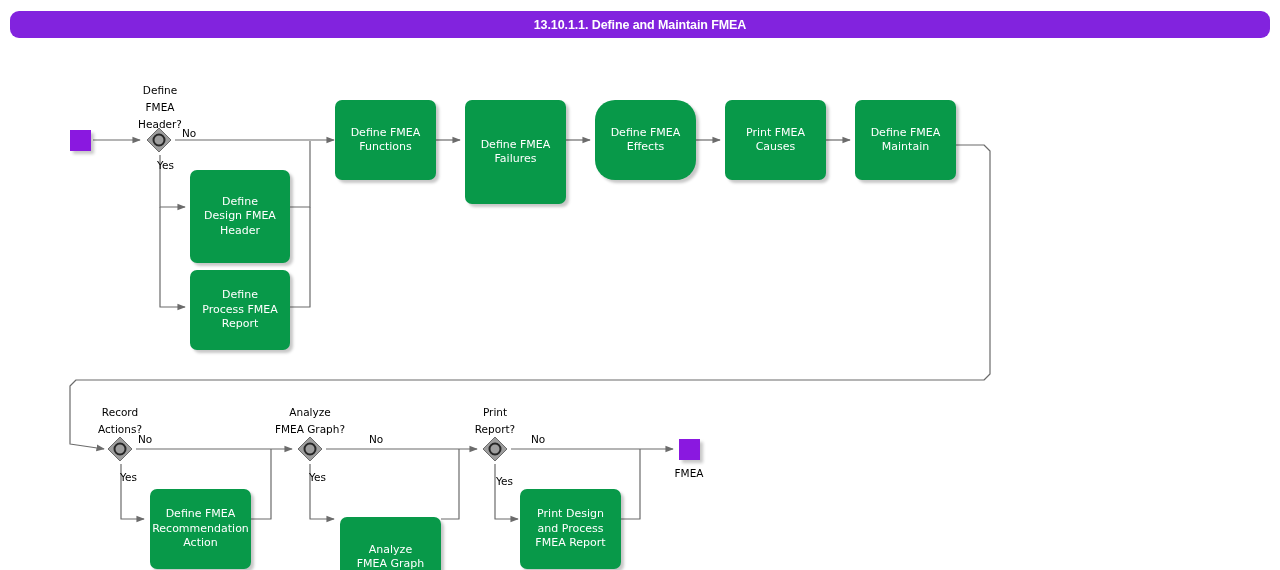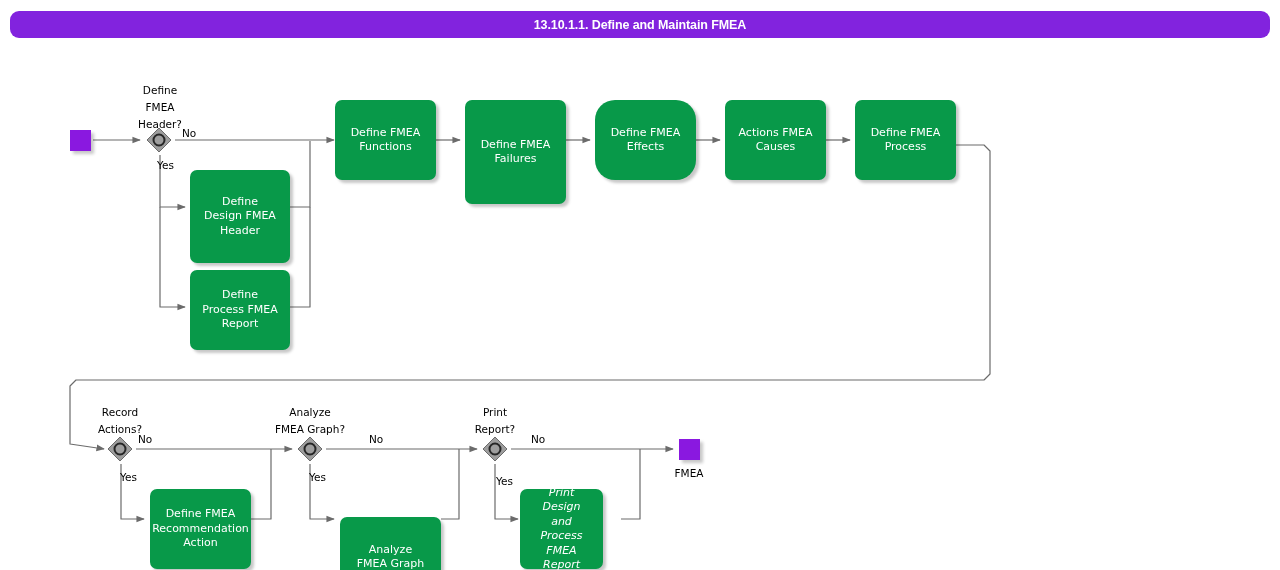--- a/index.html
+++ b/index.html
@@ -188,26 +188,26 @@
   </div>
   <div class="node task" style="left:465px; top:100px; width:101px; height:104px;">
     <span>Define FMEA
 Failures</span>
   </div>
   <div class="node task" style="left:595px; top:100px; width:101px; height:80px;border-radius:20px;">
     <span>Define FMEA
 Effects</span>
   </div>
   <div class="node task" style="left:725px; top:100px; width:101px; height:80px;">
-    <span>Actions FMEA
+    <span>Print FMEA
 Causes</span>
   </div>
   <div class="node task" style="left:855px; top:100px; width:101px; height:80px;">
     <span>Define FMEA
-Process</span>
+Maintain</span>
   </div>
 
   <div class="node gateway" style="left:106px; top:435px;">
     <svg width="28" height="28" viewBox="0 0 28 28">
       <path d="M 14 2 L 26 14 L 14 26 L 2 14 Z" fill="#9e9e9e" stroke="#6b6b6b" stroke-width="1"></path>
       <circle cx="14" cy="14" r="5.5" fill="#9e9e9e" stroke="#262626" stroke-width="2"></circle>
     </svg>
   </div>
   <div class="node-label" style="left:80px; top:404px; width:80px;">Record
 Actions?</div>
@@ -238,21 +238,21 @@
 
   <div class="node task" style="left:150px; top:489px; width:101px; height:80px;">
     <span>Define FMEA
 Recommendation
 Action</span>
   </div>
   <div class="node task" style="left:340px; top:489px; width:101px; height:80px;margin-top:28px;">
     <span>Analyze FMEA
 Graph</span>
   </div>
-  <div class="node task" style="left:520px; top:489px; width:83px; height:80px;font-style:italic;">
+  <div class="node task" style="left:520px; top:489px; width:101px; height:80px;">
     <span>Print Design and
 Process FMEA
 Report</span>
   </div>
 
   <div class="node terminator" style="left:679px; top:439px;"></div>
   <div class="node-label" style="left:649px; top:465px; width:80px;">FMEA</div>
 
 </div>
 

